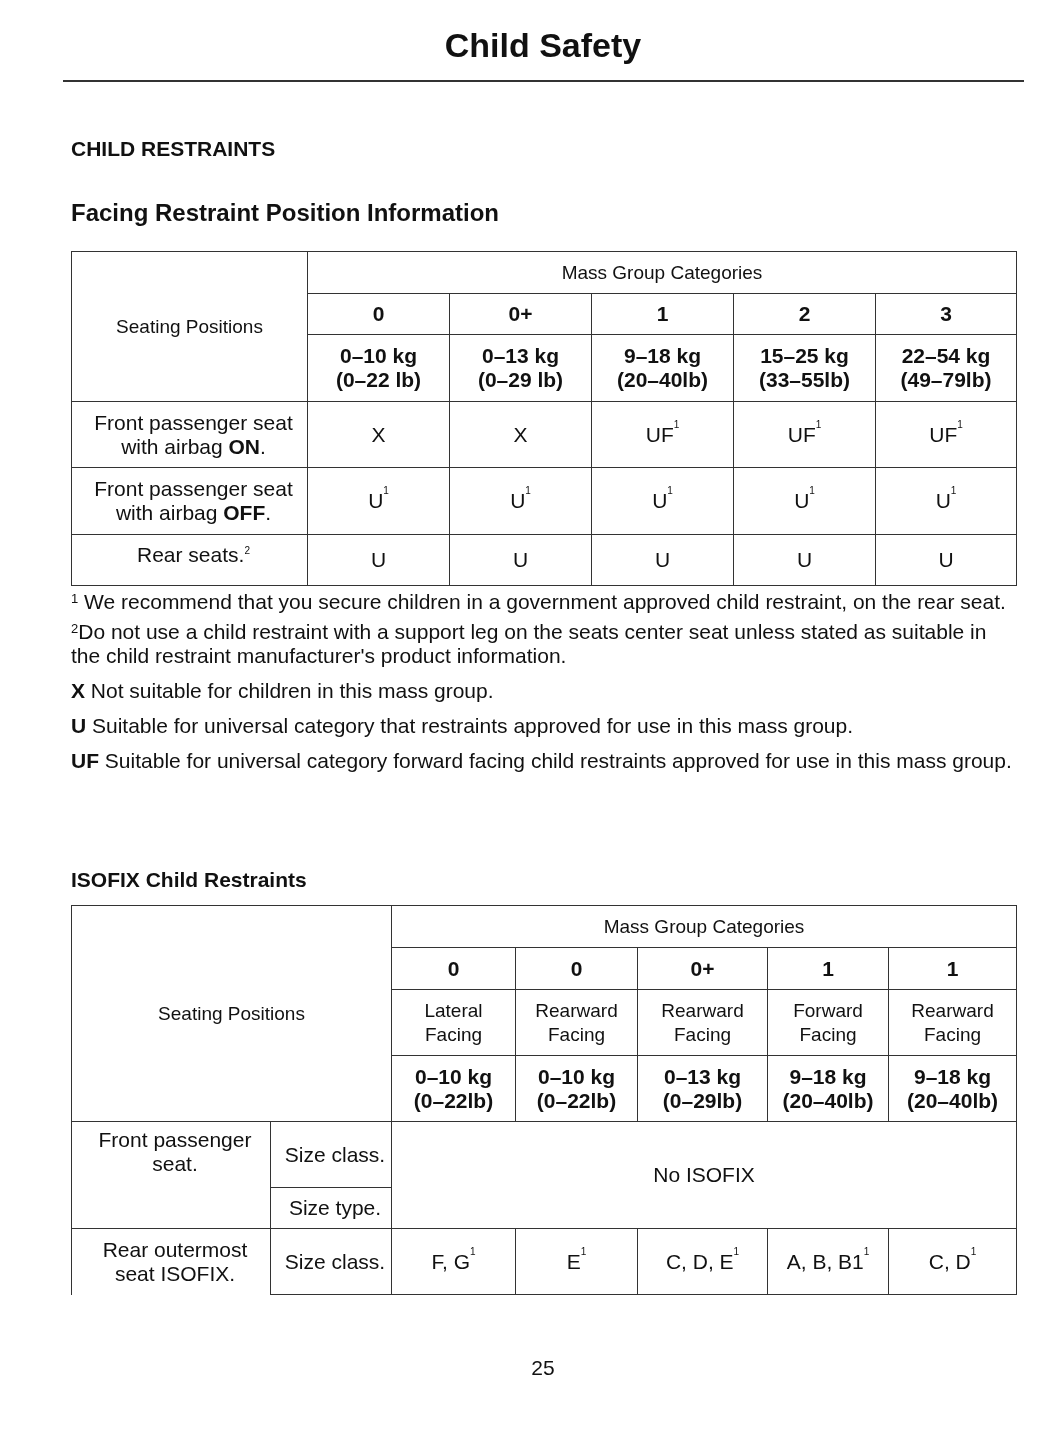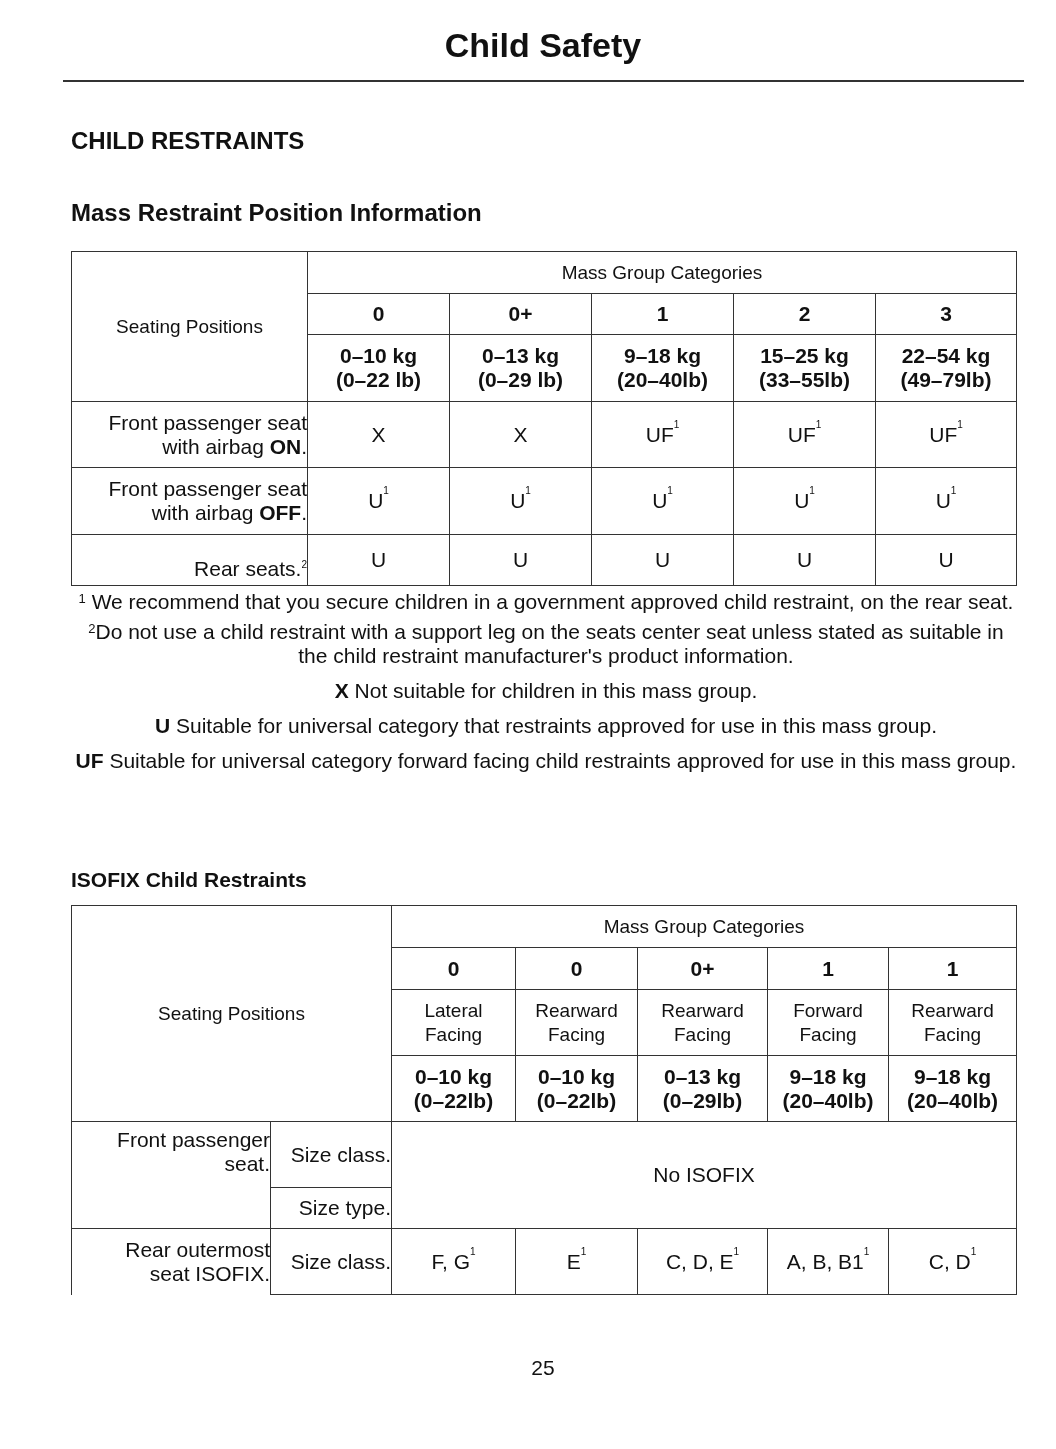--- a/index.html
+++ b/index.html
@@ -1,46 +1,46 @@
 <!DOCTYPE html>
 <html><head>
 <meta charset="utf-8">
 <style>
   html, body { margin: 0; padding: 0; background: #ffffff; }
   body { width: 1056px; height: 1449px; position: relative; font-family: "Liberation Sans", sans-serif; color: #111; }
   .page-title { position: absolute; left: 0; width: 1086px; top: 26px; text-align: center; font-weight: bold; font-size: 34px; letter-spacing: 0px; }
   .title-rule { position: absolute; left: 63px; width: 961px; top: 80px; height: 0; border-top: 2px solid #333; }
-  .section-heading { position: absolute; left: 71px; top: 127px; font-weight: bold; font-size: 24px; text-align: right; }
+  .section-heading { position: absolute; left: 71px; top: 137px; font-weight: bold; font-size: 21px; text-align: right; }
   .sub-heading { position: absolute; left: 71px; top: 199px; font-weight: bold; font-size: 24px; }
   .sub-heading2 { position: absolute; left: 71px; top: 868px; font-weight: bold; font-size: 21px; }
   table { border-collapse: collapse; position: absolute; table-layout: fixed; }
   td { border: 1.5px solid #333; text-align: center; vertical-align: middle; padding: 0; font-size: 21px; }
   td.b { font-weight: bold; }
-  td.left { text-align: right; padding-left: 8px; line-height: 24px; }
+  td.left { text-align: center; padding-left: 8px; line-height: 24px; }
   td.hdr-sp { font-weight: normal; font-size: 19px; }
   .mgc { font-weight: normal; font-size: 19px; }
   .range { font-weight: bold; font-size: 21px; line-height: 24px; }
   sup { font-size: 10px; vertical-align: top; position: relative; top: -4px; }
   #t1 { left: 71px; top: 251px; width: 945px; }
   #t2 { left: 71px; top: 905px; width: 945px; }
   .notes { position: absolute; left: 71px; top: 590px; width: 950px; font-size: 21px; line-height: 24px; }
-  .notes p { margin: 0 0 11px 0; text-align: center; }
+  .notes p { margin: 0 0 11px 0; }
   .notes .fn { margin-bottom: 6px; }
   .notes sup { font-size: 13px; top: -3px; }
   .page-number { position: absolute; left: 0; width: 1086px; top: 1356px; text-align: center; font-size: 21px; }
   .no-bottom-left { border-bottom: none; }
 </style>
 </head>
 <body>
 
 <div class="page-title">Child Safety</div>
 <div class="title-rule"></div>
 
 <div class="section-heading">CHILD RESTRAINTS</div>
-<div class="sub-heading">Mass Restraint Position Information</div>
+<div class="sub-heading">Facing Restraint Position Information</div>
 
 <table id="t1">
   <colgroup>
     <col style="width:236px">
       <col style="width:142px">
       <col style="width:142px">
       <col style="width:142px">
       <col style="width:142px">
       <col style="width:141px">
   </colgroup>
@@ -88,21 +88,21 @@
   </tr>
   <tr style="height:67px">
     <td class="left"><span>Front passenger seat with airbag </span><b>OFF</b><span>.</span></td>
     <td><span>U</span><sup>1</sup></td>
     <td><span>U</span><sup>1</sup></td>
     <td><span>U</span><sup>1</sup></td>
     <td><span>U</span><sup>1</sup></td>
     <td><span>U</span><sup>1</sup></td>
   </tr>
   <tr style="height:51px">
-    <td class="left" style="vertical-align:bottom; padding-bottom:4px;"><span>Rear seats.</span><sup>2</sup></td>
+    <td class="left" style="vertical-align:bottom; padding-bottom:18px;"><span>Rear seats.</span><sup>2</sup></td>
     <td><span>U</span></td>
     <td><span>U</span></td>
     <td><span>U</span></td>
     <td><span>U</span></td>
     <td><span>U</span></td>
   </tr>
 </tbody>
   </table>
 
 <div class="notes">

